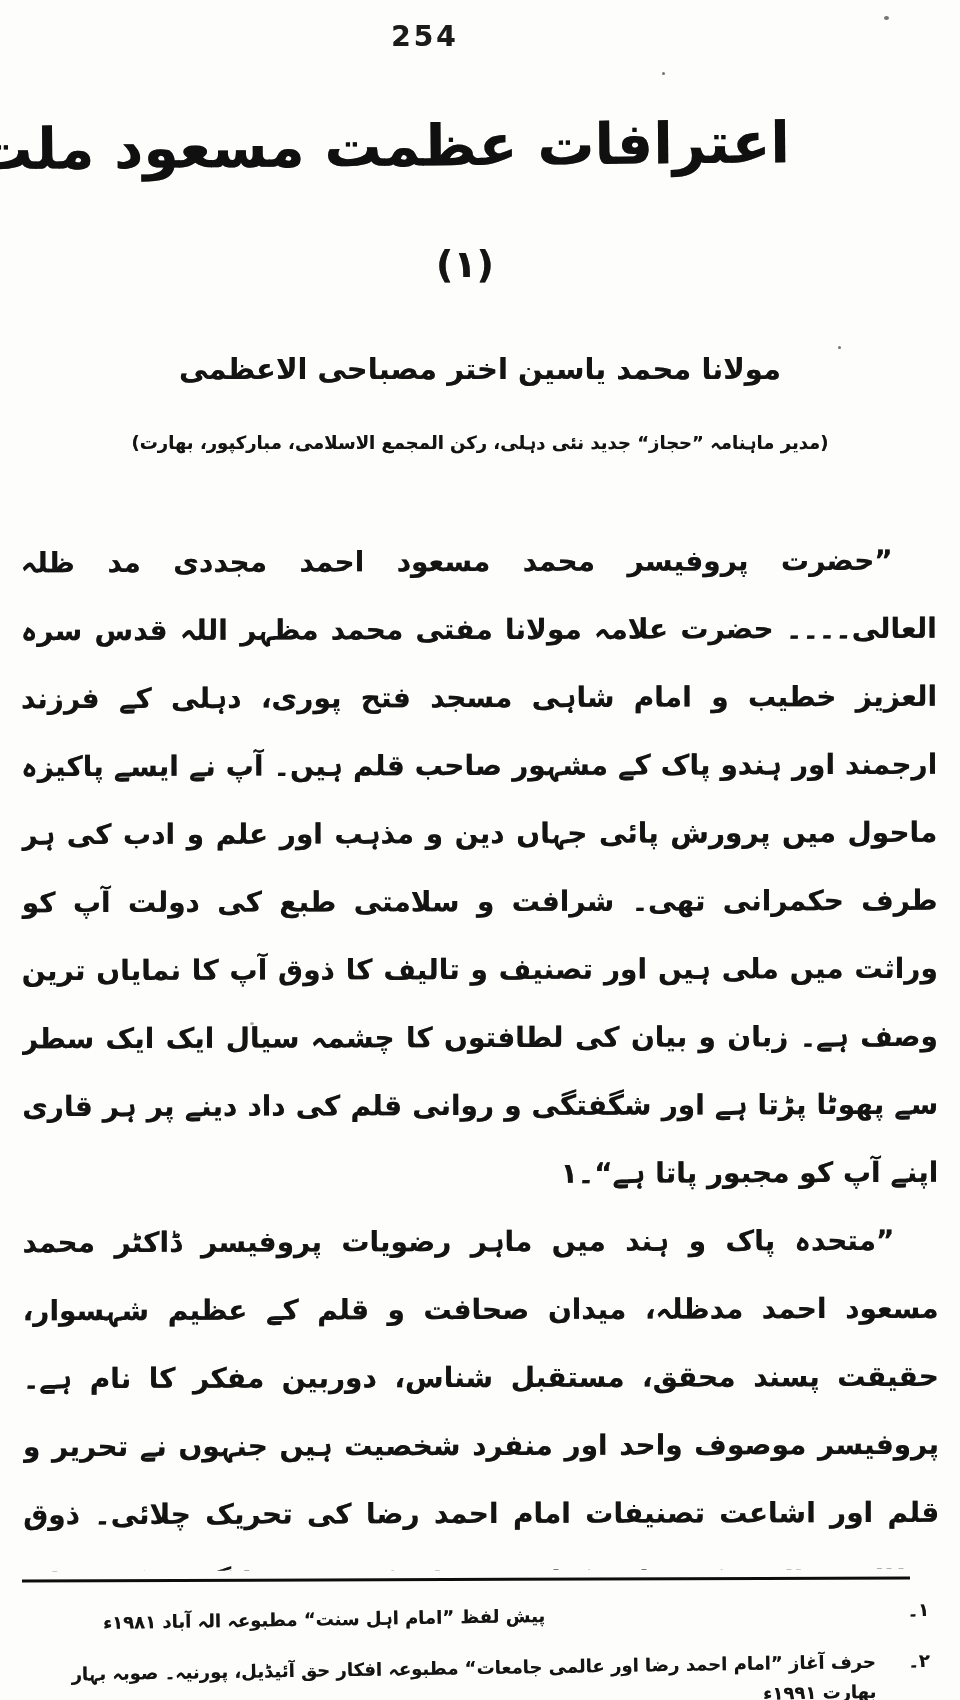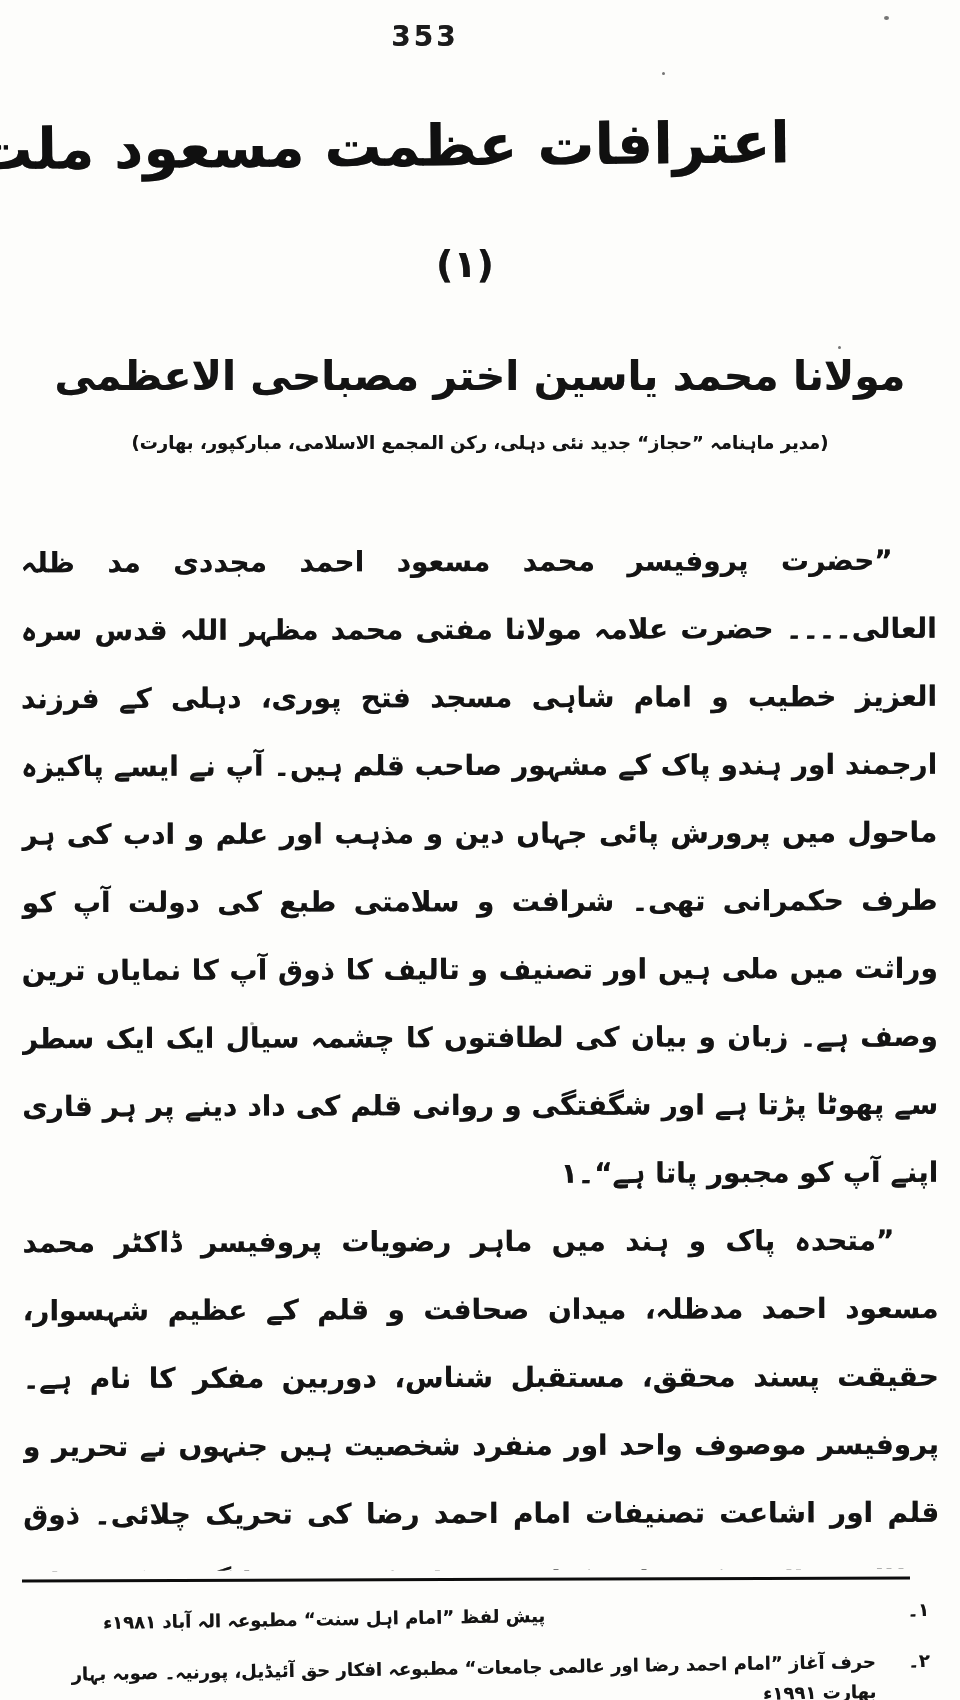--- a/index.html
+++ b/index.html
@@ -45,21 +45,21 @@
     left: 0; right: 30px;
     text-align: center;
     font-size: 38px;
     font-weight: bold;
   }
   .author-name {
     position: absolute;
     top: 352px;
     left: 0; right: 0;
     text-align: center;
-    font-size: 41px;
+    font-size: 29px;
     font-weight: bold;
   }
   .author-affiliation {
     position: absolute;
     top: 432px;
     left: 0; right: 0;
     text-align: center;
     font-size: 18px;
     font-weight: bold;
   }
@@ -111,21 +111,21 @@
 </head>
 <body>
 
 <div class="page">
 
   <div class="speck speck-1"></div>
   <div class="speck speck-2"></div>
   <div class="speck speck-3"></div>
   <div class="speck speck-4"></div>
 
-  <div class="page-number">353</div>
+  <div class="page-number">254</div>
 
   <h1 class="title">اعترافات عظمت مسعود ملت</h1>
 
   <div class="section-marker">(۱)</div>
 
   <div class="author-name">مولانا محمد یاسین اختر مصباحی الاعظمی</div>
 
   <div class="author-affiliation">(مدیر ماہنامہ ”حجاز“ جدید نئی دہلی، رکن المجمع الاسلامی، مبارکپور، بھارت)</div>
 
   <div class="body-text">

